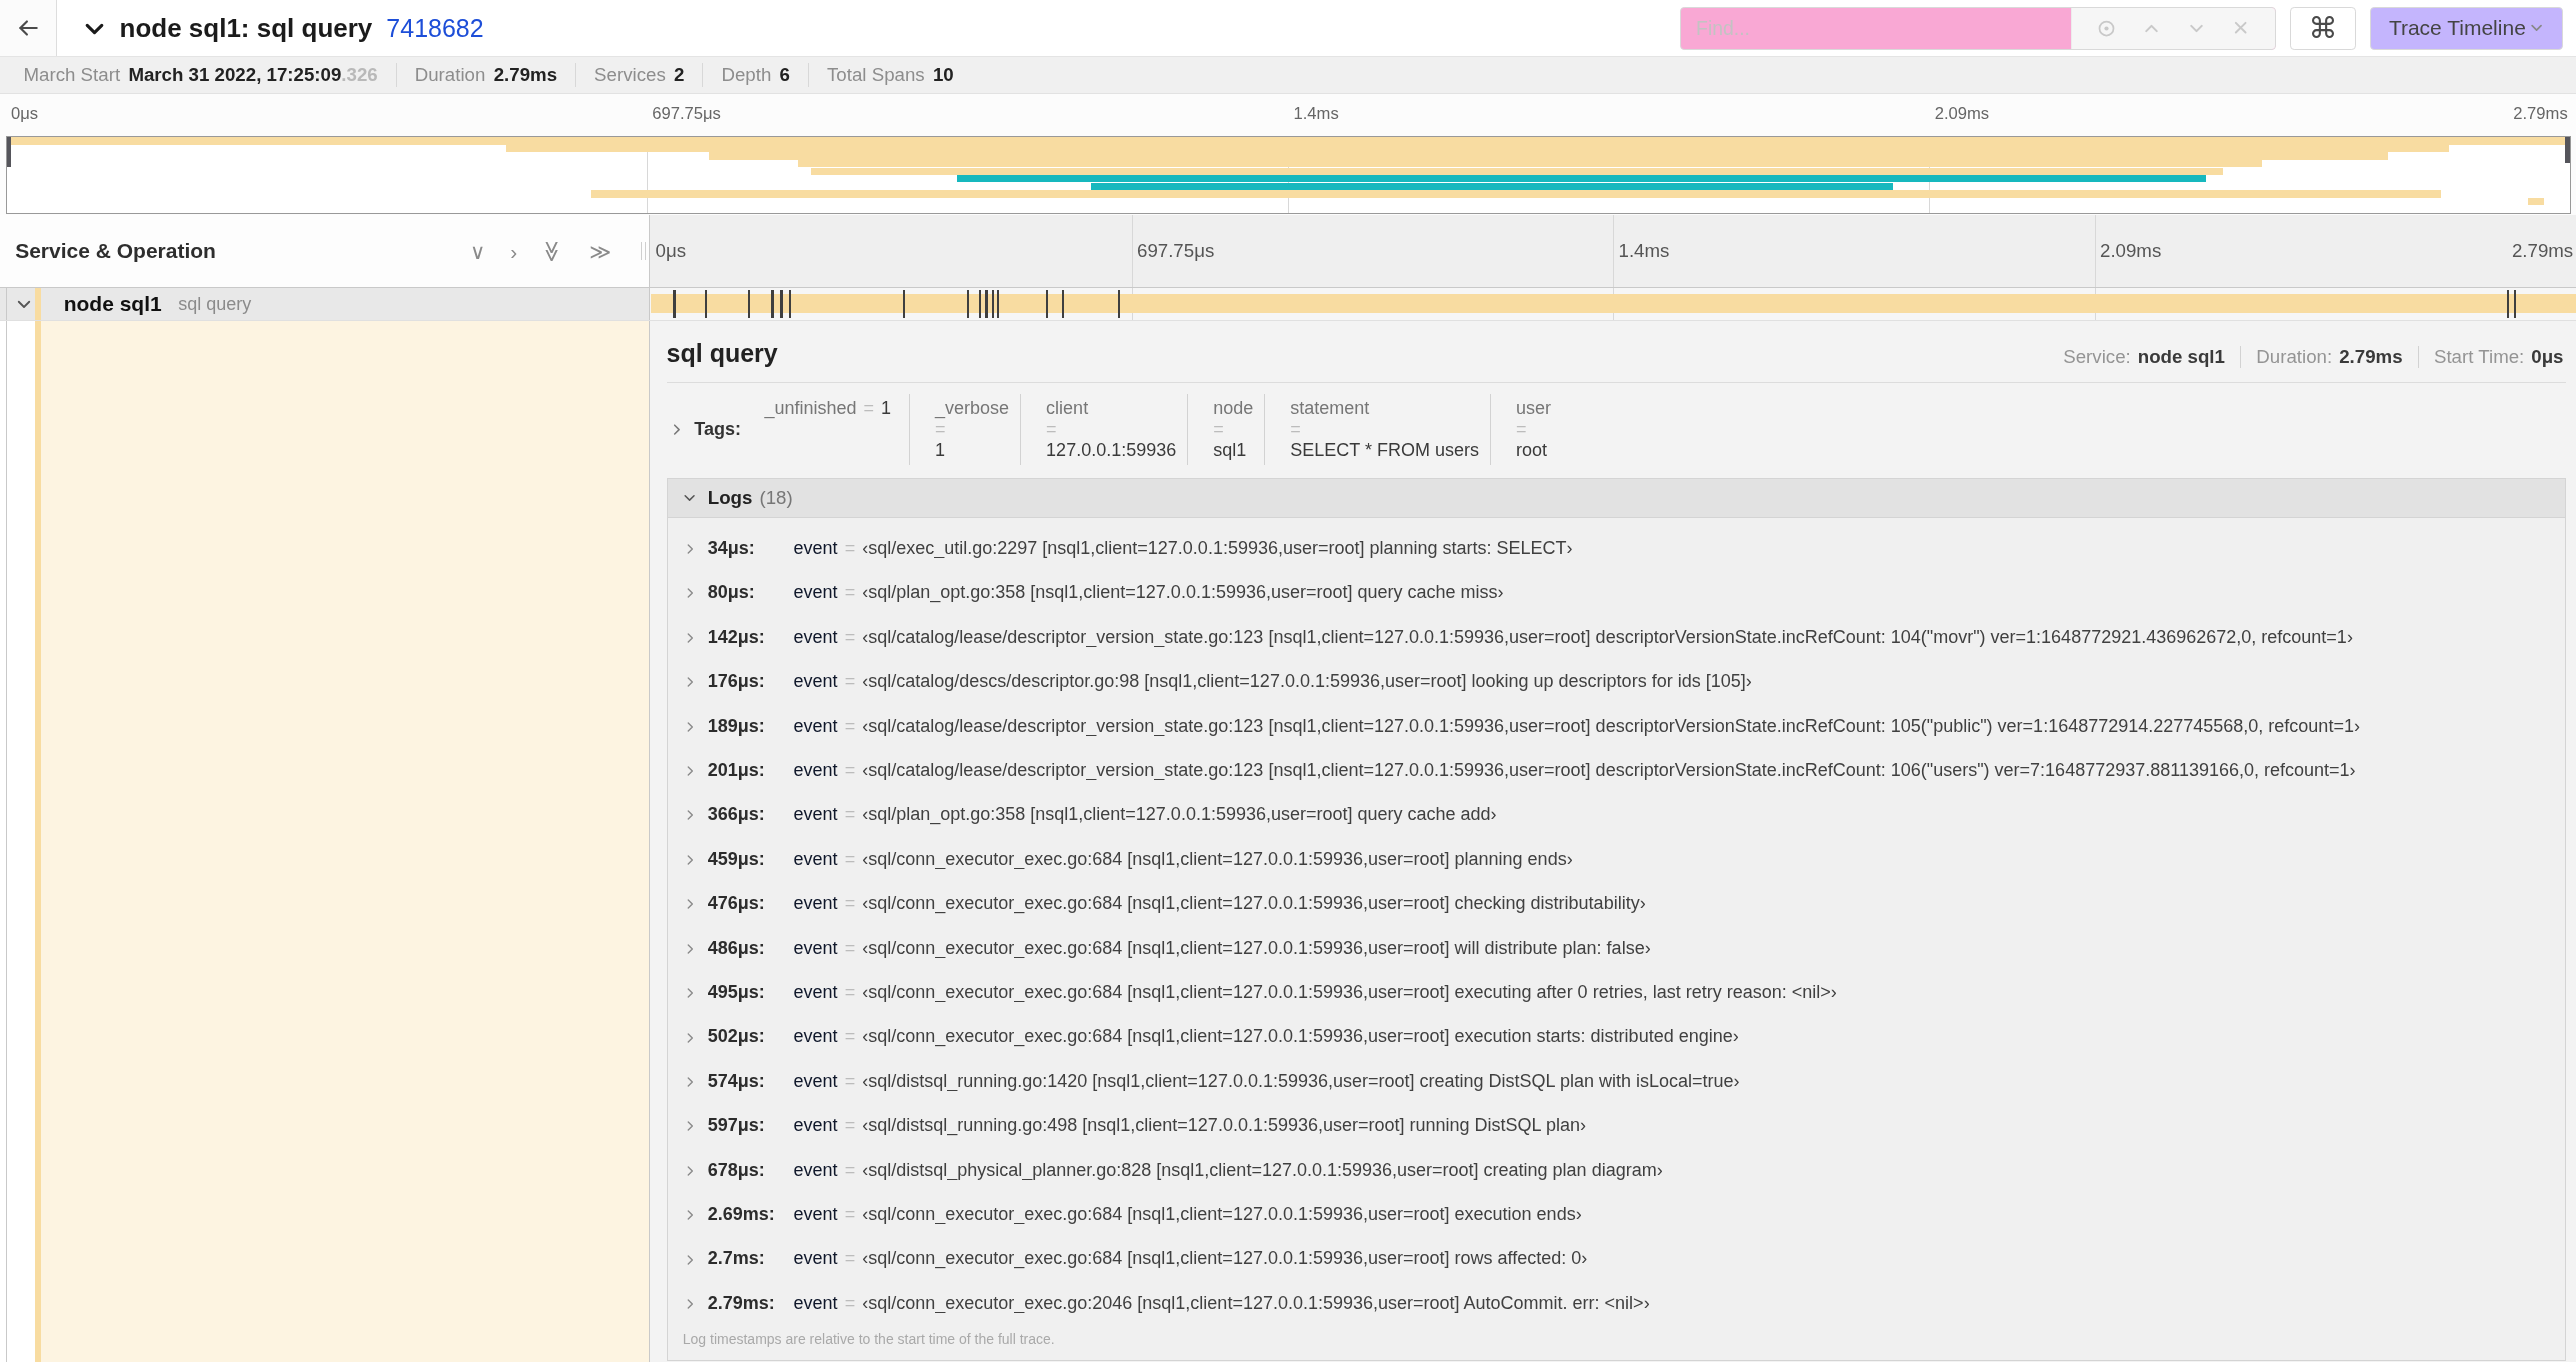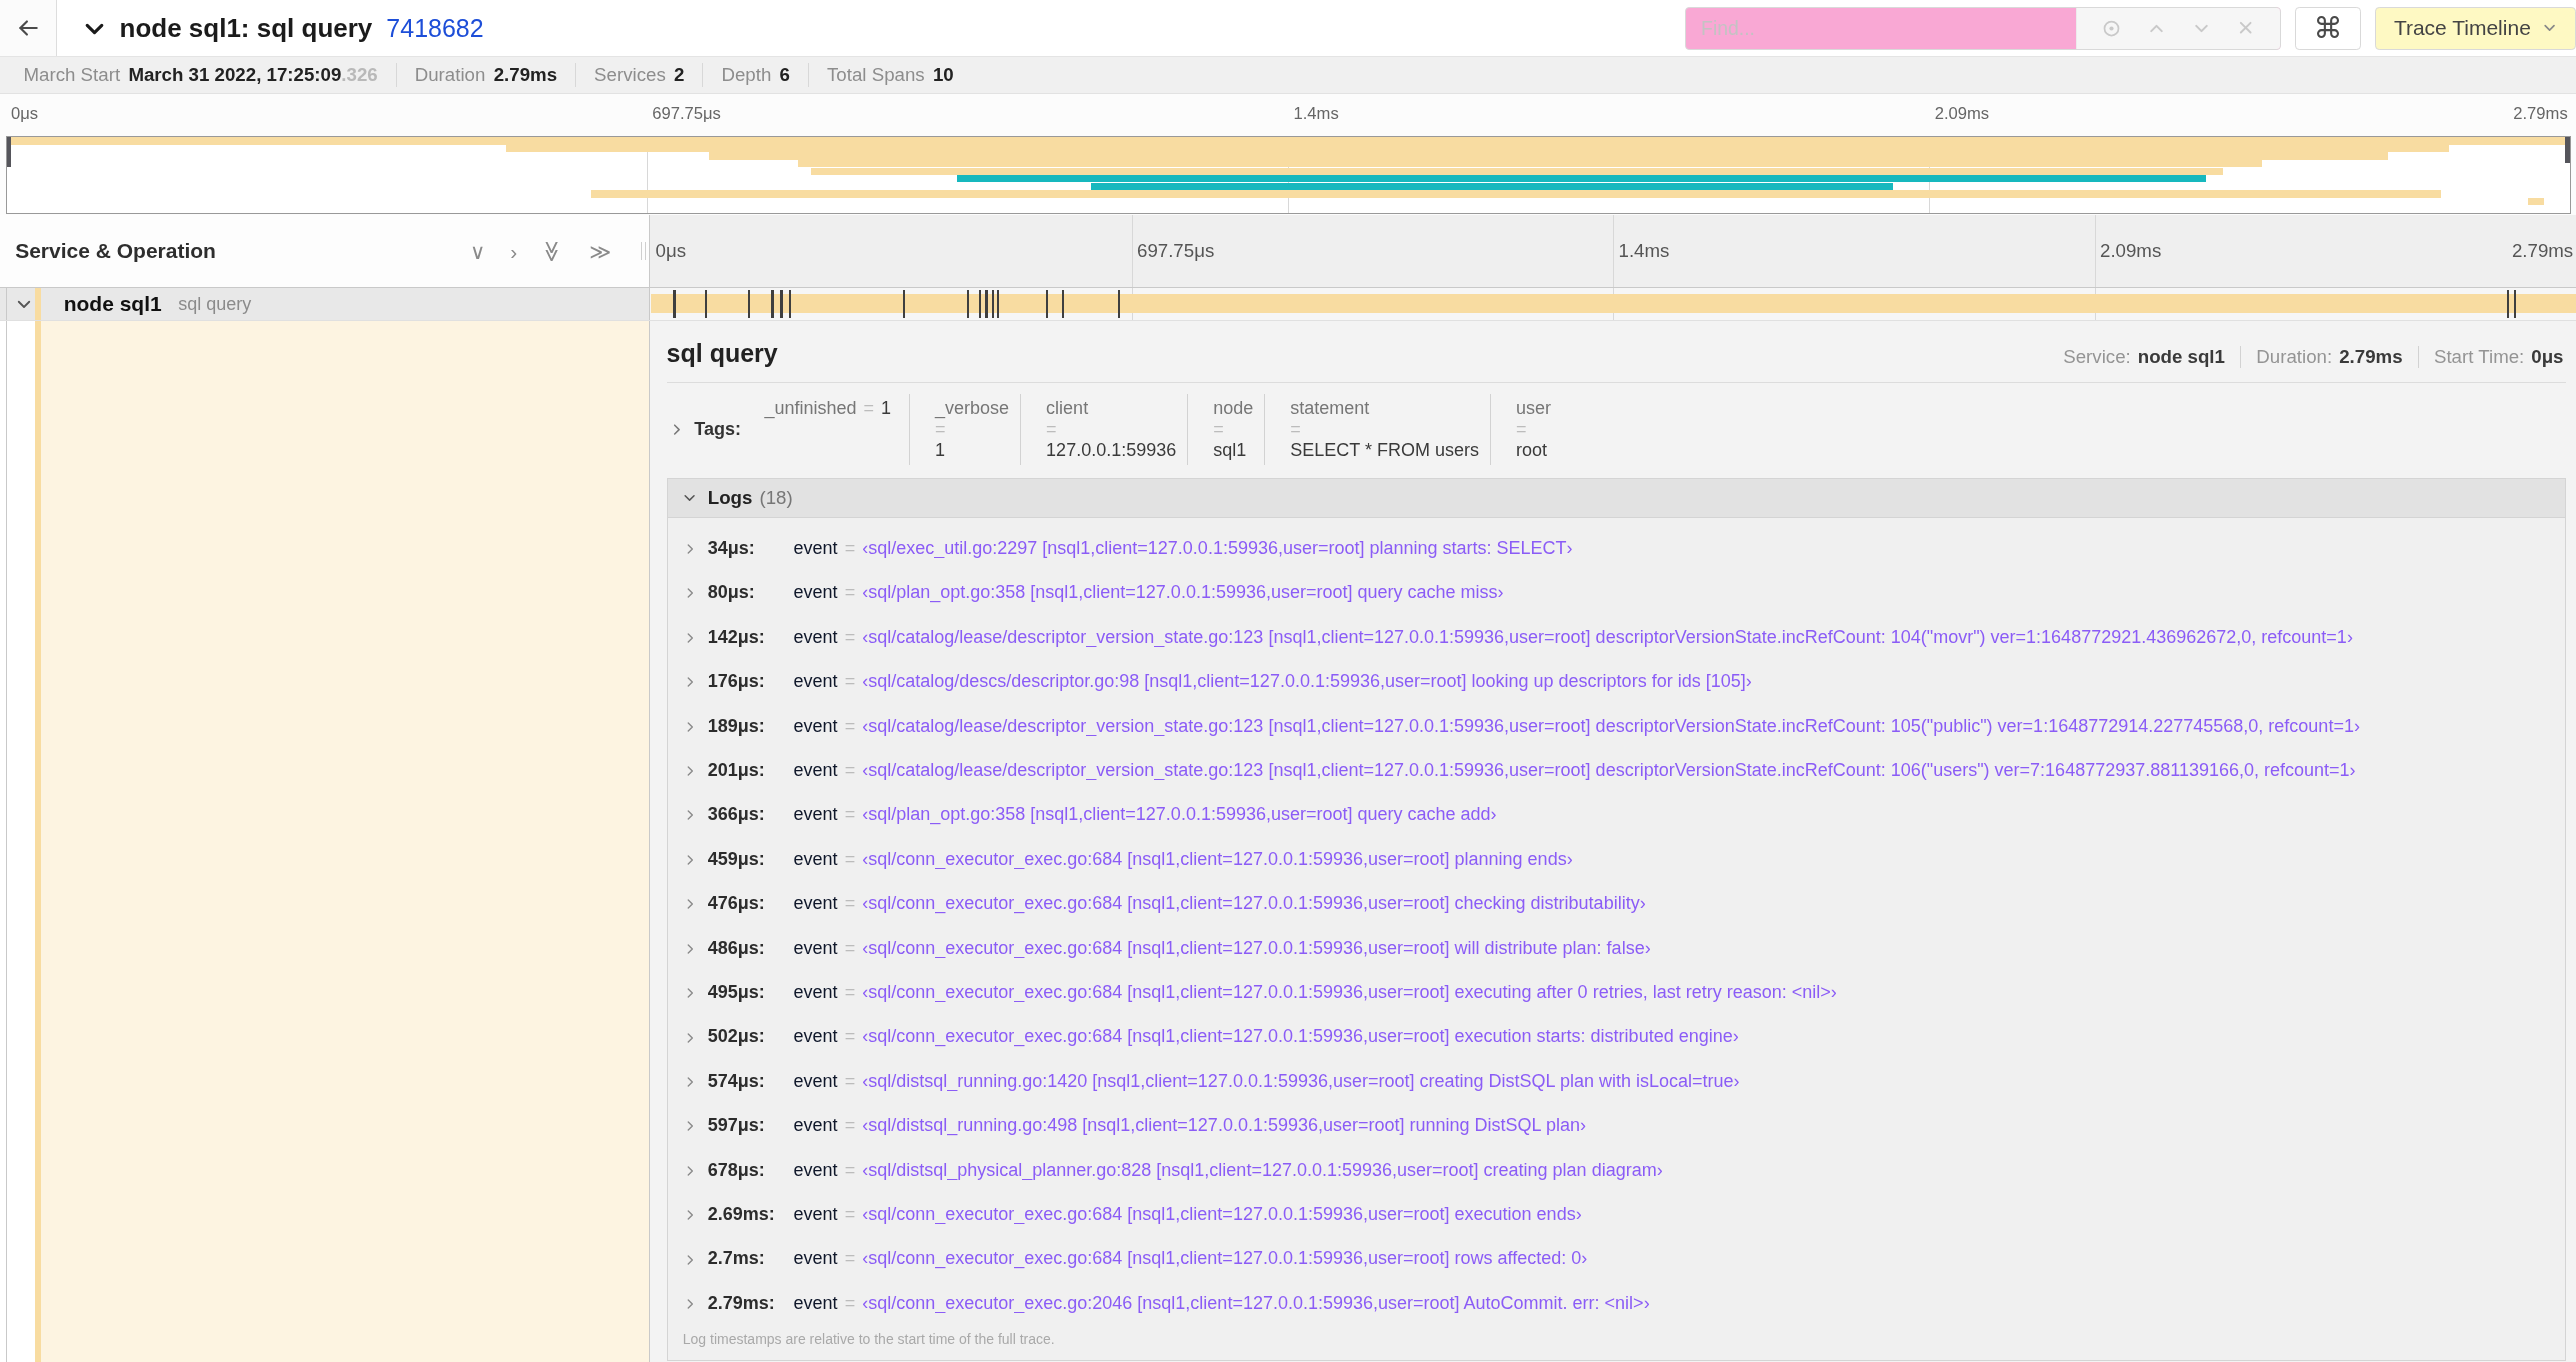--- a/index.html
+++ b/index.html
@@ -12,21 +12,21 @@
   .back-btn { width:57px; height:100%; border:none; border-right:0.7px solid #ddd; background:#fbfbfb; cursor:pointer; display:flex; align-items:center; justify-content:center; }
   .collapse-chev { margin-left:25px; display:flex; align-items:center; }
   .page-title { font-size:26px; font-weight:700; color:#1b1b1b; margin-left:12.5px; white-space:nowrap; }
   .trace-id { font-size:25px; font-weight:400; color:#1d4ed8; margin-left:14px; }
   .find-group { margin-left:auto; width:596px; height:43px; border:0.7px solid #d9d9d9; border-radius:4.2px; background:#f9a8d4; display:flex; align-items:stretch; overflow:hidden; }
   .find-input { flex:1; border:none; outline:none; font-size:19.4px; color:#444; padding:0 15.2px; font-family:"Liberation Sans",sans-serif; background:transparent; }
   .find-input::placeholder { color:#c3c3c3; }
   .find-icons { width:204px; background:#f6f6f6; border-left:0.7px solid #ececec; display:flex; align-items:center; justify-content:space-evenly; }
   .find-icons svg { display:block; }
   .kbd-btn { margin-left:14px; width:66px; height:43px; border:0.7px solid #d9d9d9; border-radius:4.2px; background:#fff; font-size:29px; color:#4a4a4a; display:flex; align-items:center; justify-content:center; cursor:pointer; font-family:"Liberation Sans",sans-serif; }
-  .view-btn { margin-left:14px; margin-right:0; height:43px; padding:0 18px; border:0.7px solid #d9d9d9; border-radius:4.2px; background:#fef9c3; font-size:21px; color:#444; display:flex; align-items:center; gap:11px; cursor:pointer; font-family:"Liberation Sans",sans-serif; white-space:nowrap; }
+  .view-btn { margin-left:14px; margin-right:13px; height:43px; padding:0 18px; border:0.7px solid #d9d9d9; border-radius:4.2px; background:#c4b5fd; font-size:21px; color:#444; display:flex; align-items:center; gap:3px; cursor:pointer; font-family:"Liberation Sans",sans-serif; white-space:nowrap; }
 
   
   .summary-bar { height:37px; background:#f0f0f0; border-bottom:0.7px solid #e2e2e2; display:flex; align-items:center; padding-left:5.5px; font-size:18.7px; }
   .summary-item { display:flex; align-items:baseline; padding:0 18px; line-height:23.5px; }
   .summary-item + .summary-item { border-left:0.7px solid #d8d8d8; }
   .s-label { color:#8d8d8d; margin-right:8.3px; white-space:nowrap; }
   .s-value { color:#222; font-weight:700; white-space:nowrap; }
   .s-suffix { color:#b9b9b9; font-weight:700; }
 
   
@@ -91,21 +91,21 @@
   .tag-value { color:#3a3a3a; white-space:nowrap; }
   .logs-box { border:0.7px solid #d4d4d4; background:#f0f0f0; margin-top:2.8px; }
   .logs-header { background:#e2e2e2; border-bottom:0.7px solid #d4d4d4; display:flex; align-items:center; padding:8.3px 12.5px 8.3px 14px; font-size:18.7px; }
   .logs-title { font-weight:700; color:#222; margin:0 7px 0 11px; }
   .logs-count { color:#777; }
   .log-rows { padding-top:8.3px; }
   .log-row { display:flex; align-items:baseline; padding:12.5px 14px 12.5px 15.2px; font-size:18px; line-height:19.4px; }
   .log-row svg { position:relative; top:2.1px; flex:none; }
   .log-time { font-weight:700; color:#2c2c2c; margin-left:11px; min-width:83px; white-space:nowrap; }
   .log-field { color:#0f172a; margin-left:2.8px; }
-  .log-value { color:#8b5cf6; white-space:nowrap; overflow:hidden; }
+  .log-value { color:#404040; white-space:nowrap; overflow:hidden; }
   .logs-note { font-size:14px; color:#a9a9a9; padding:5.5px 14px 12.5px 15.2px; }
 </style>
 </head>
 <body>
 
 <div class="app">
 
   <header class="topbar">
     <button class="back-btn">
       <svg width="26" height="26" viewBox="0 0 24 24" fill="none" stroke="#4a4a4a" stroke-width="2" stroke-linecap="round" stroke-linejoin="round">

